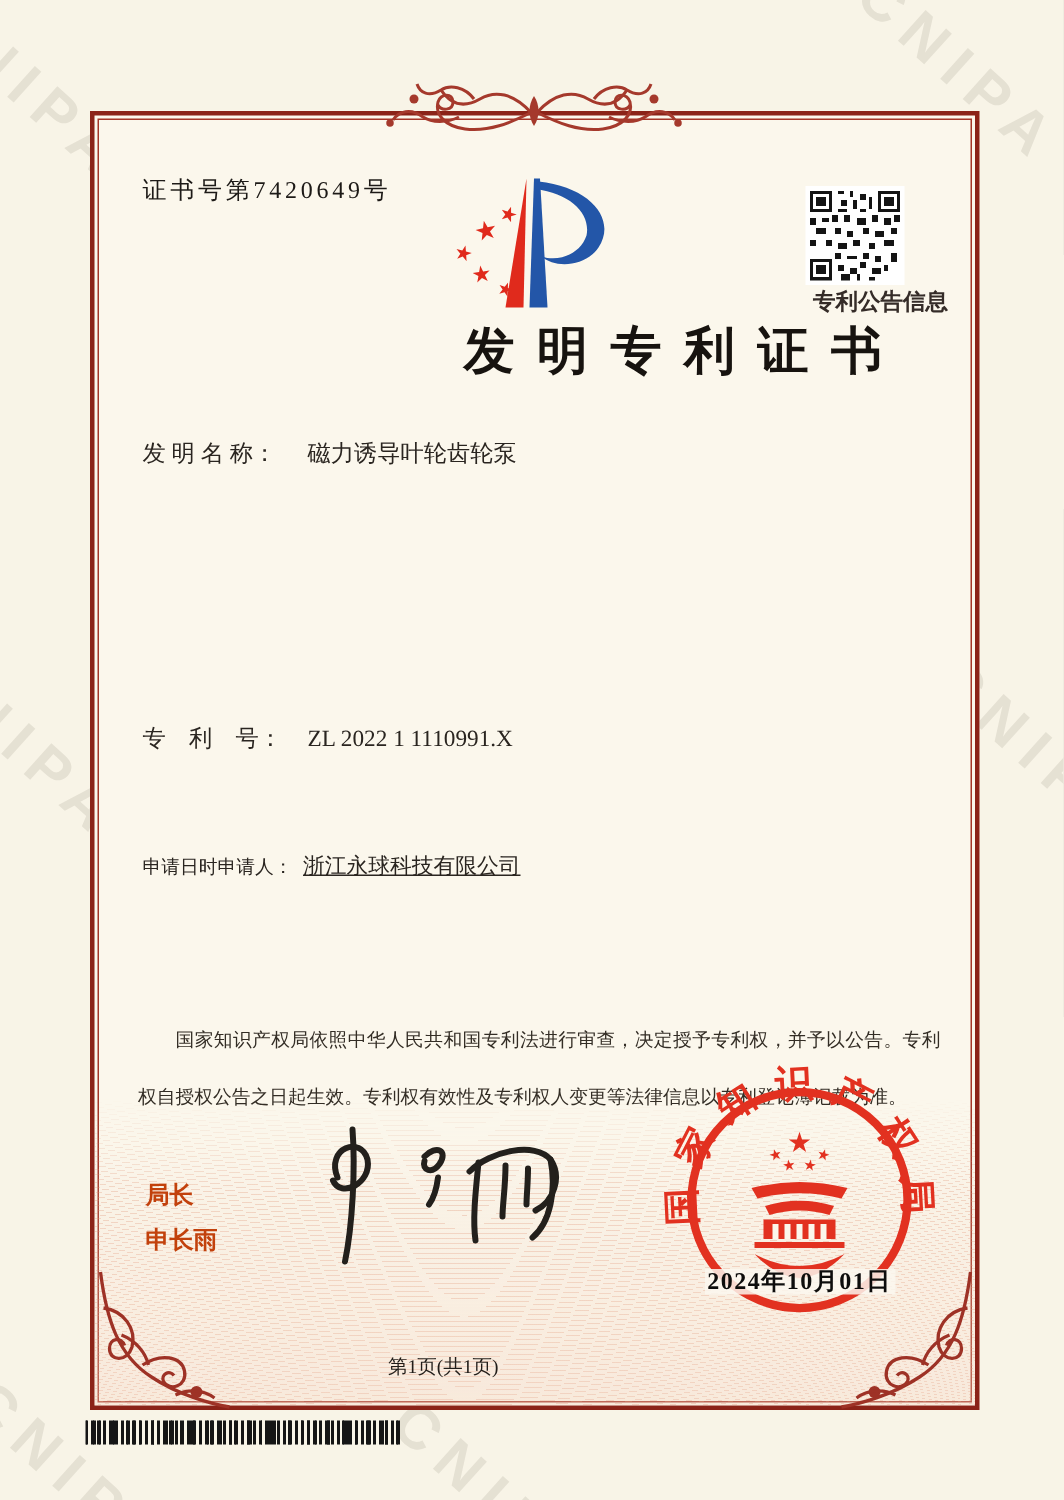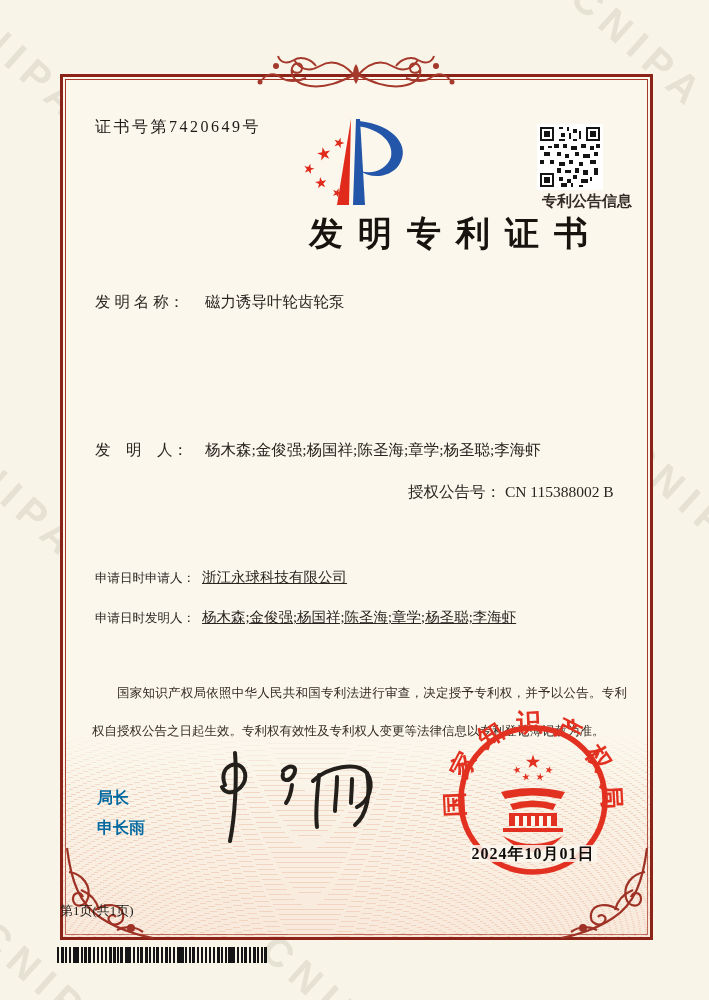--- a/index.html
+++ b/index.html
@@ -44,29 +44,29 @@
   .row.sm .lab{min-width:0;margin-right:7px;font-size:12.5px;}
   .row.sm .val{font-size:14.5px;}
   .rowR{position:absolute;left:408px;font-size:15.5px;white-space:nowrap;color:#2a2520;}
   .r1{top:292px}.r2{top:348px}.r3{top:396px}.r4{top:440px}
   .r5{top:482px}.r6{top:522px}.r7{top:568px}.r8{top:608px}
   .notice{
     position:absolute;left:92px;top:674px;width:535px;font-size:12.5px;line-height:38px;
     text-indent:2em;text-align:justify;color:#332d25;
   }
   .signer{position:absolute;left:97px;top:783px;font-family:"Liberation Sans","DejaVu Sans",sans-serif;
-    font-size:16px;font-weight:600;color:#0369a1;line-height:30px;}
+    font-size:16px;font-weight:600;color:#c2410c;line-height:30px;}
   .signature{position:absolute;left:195px;top:745px;}
   .seal{position:absolute;left:433px;top:700px;}
   .seal-date{
     position:absolute;left:433px;top:844px;width:200px;text-align:center;
     font-size:16px;font-weight:600;letter-spacing:1px;color:#0e0d0c;
   }
   .seal-date span{background:rgba(251,247,238,0.85);padding:0 2px;}
-  .page-info{position:absolute;left:60px;top:902px;width:471px;text-align:left;font-size:13px;color:#211d19;}
+  .page-info{position:absolute;left:60px;top:902px;width:471px;text-align:center;font-size:13px;color:#211d19;}
   .barcode{
     position:absolute;left:57px;top:947px;width:210px;height:16px;
     background-image:
       repeating-linear-gradient(90deg,#151515 0 2px,transparent 2px 4px),
       repeating-linear-gradient(90deg,#151515 0 1px,transparent 1px 9px),
       repeating-linear-gradient(90deg,transparent 0 5px,#151515 5px 7px,transparent 7px 13px);
   }
   .orn-top{position:absolute;left:246px;top:52px;}
   .orn-bl{position:absolute;left:61px;top:846px;}
   .orn-br{position:absolute;left:557px;top:846px;transform:scaleX(-1);}
@@ -209,31 +209,25 @@
       </g>
     </svg>
   </div>
   <div class="qr-caption">专利公告信息</div>
 
   <div class="title">发明专利证书</div>
 
   <div class="row r1">
     <span class="lab">发 明 名 称：</span><span class="val">磁力诱导叶轮齿轮泵</span>
   </div>
-  <div class="row r4">
-    <span class="lab">发　明　人：</span><span class="val">杨木森;金俊强;杨国祥;陈圣海;章学;杨圣聪;李海虾</span>
-  </div>
-  <div class="rowR r5">
-    <span class="lab">授权公告号：</span> <span class="val">CN 115388002 B</span>
+  <div class="row r5">
+    <span class="lab">专　利　号：</span><span class="val">ZL 2022 1 1110991.X</span>
   </div>
   <div class="row sm r7">
     <span class="lab">申请日时申请人：</span><span class="val">浙江永球科技有限公司</span>
-  </div>
-  <div class="row sm r8">
-    <span class="lab">申请日时发明人：</span><span class="val">杨木森;金俊强;杨国祥;陈圣海;章学;杨圣聪;李海虾</span>
   </div>
 
   <div class="notice">国家知识产权局依照中华人民共和国专利法进行审查，决定授予专利权，并予以公告。专利权自授权公告之日起生效。专利权有效性及专利权人变更等法律信息以专利登记簿记载为准。</div>
 
   <div class="signer">
     <div>局长</div>
     <div>申长雨</div>
   </div>
 
   <div class="signature">

